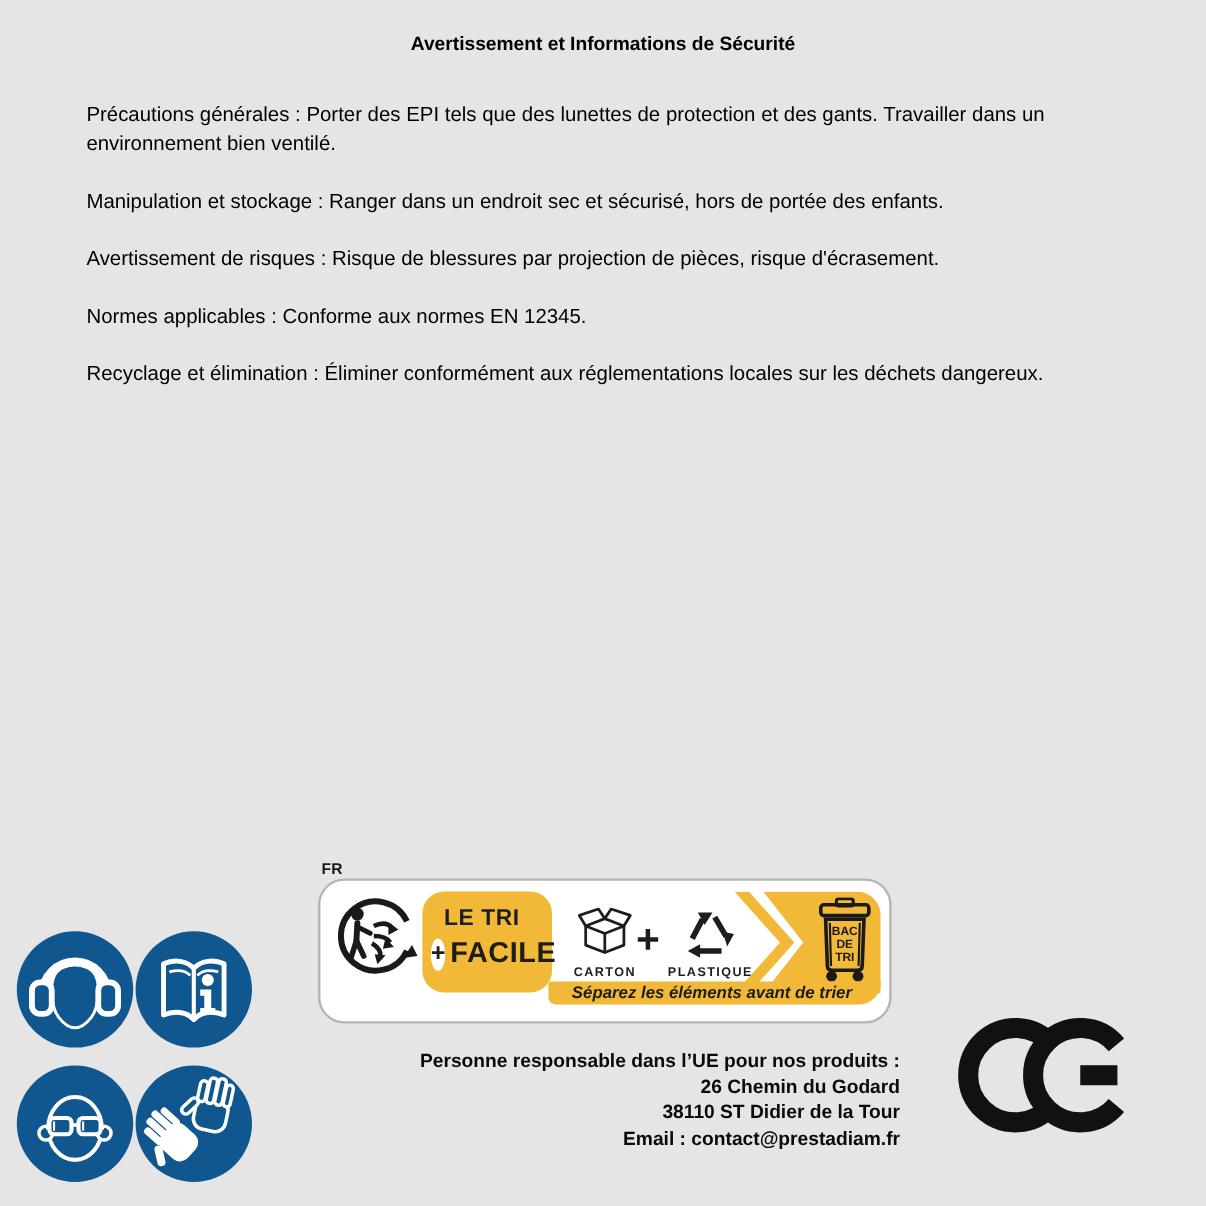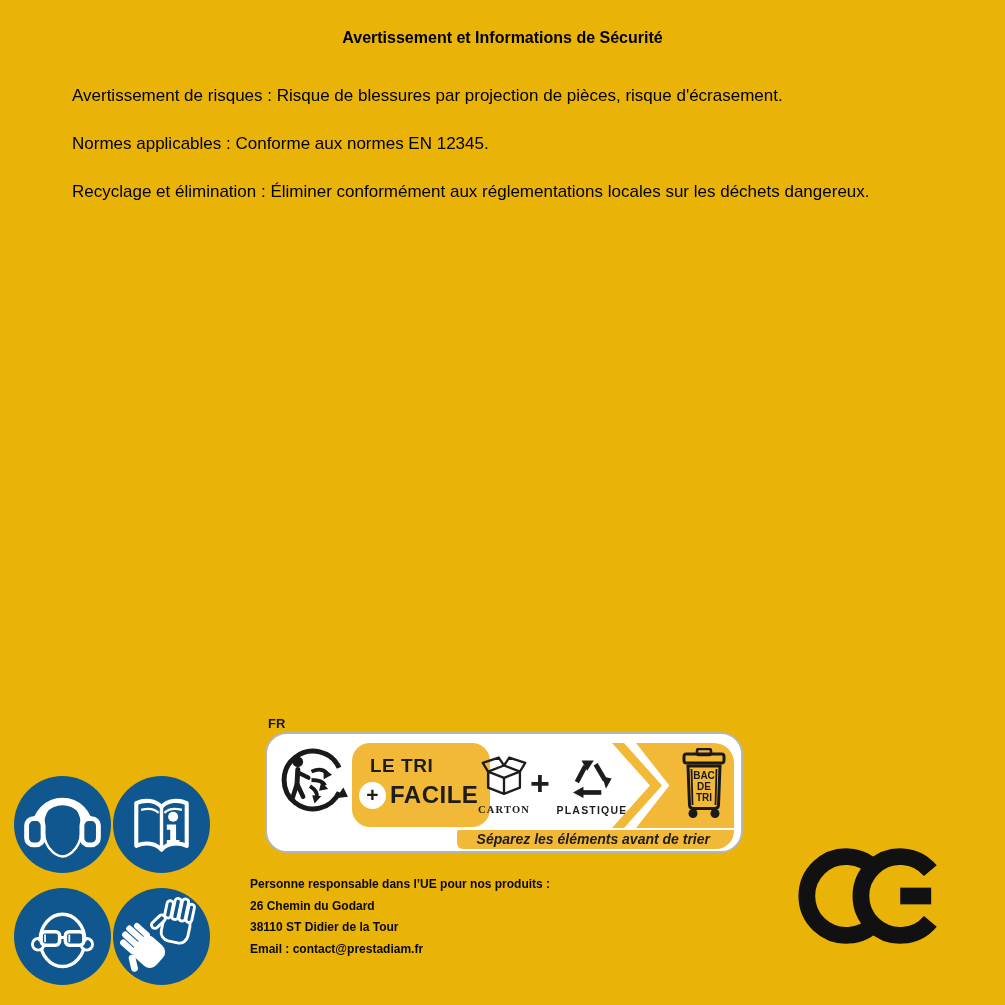--- a/index.html
+++ b/index.html
@@ -1,68 +1,70 @@
 <!DOCTYPE html>
 <html style="--tri-yellow: #F2B838; --tri-dark: #1D1D1B; --picto-blue: #10568F;"><head>
 <meta charset="utf-8">
 <style>
   html,body{margin:0;padding:0;background:#fff;}
-  .sheet{position:relative;width:1005px;height:1005px;background:#eab308;overflow:hidden;
+  .sheet{position:relative;width:1005px;height:1005px;background:#e5e5e5;overflow:hidden;
          font-family:"Liberation Sans",sans-serif;color:#000;}
   
   .doc-title{position:absolute;top:29px;left:0;width:100%;text-align:center;
              font-size:16px;font-weight:bold;}
   .body-text{position:absolute;top:84px;left:72px;width:890px;font-size:17px;line-height:24px;}
   .body-text p{margin:0 0 24px 0;}
   
   .picto{position:absolute;width:97px;height:97px;border-radius:50%;background:var(--picto-blue,#10568F);}
   .picto svg{position:absolute;left:0;top:0;width:100%;height:100%;}
   
   .fr-tag{position:absolute;left:268px;top:716px;font-size:13px;font-weight:bold;color:#1a1a1a;text-align:center;}
   .infotri{position:absolute;left:265px;top:732px;width:474px;height:117px;background:#fff;
            border:2px solid #b5b5b5;border-radius:22px;}
   .infotri *{box-sizing:border-box;}
   .triman{position:absolute;left:8px;top:8px;width:76px;height:76px;color:#1a1a1a;}
-  .bubble{position:absolute;left:85px;top:9px;width:138px;height:84px;
+  .bubble{position:absolute;left:85px;top:9px;width:108px;height:84px;
           background:var(--tri-yellow,#F2B838);border-radius:18px;color:var(--tri-dark,#1D1D1B);}
   .bubble .l1{margin:12px 0 0 18px;font-size:19px;font-weight:bold;letter-spacing:.5px;}
   .bubble .l2{display:flex;align-items:center;gap:4px;margin:4px 0 0 7px;}
   .plus-circle{width:27px;height:27px;border-radius:50%;background:#fff;color:var(--tri-dark,#1D1D1B);
                font-weight:bold;font-size:21px;line-height:26px;text-align:center;}
   .bubble .l2 .word{font-size:24px;font-weight:bold;letter-spacing:.5px;}
   .mat-icon{position:absolute;color:var(--tri-dark,#1D1D1B);}
   .mat-label{position:absolute;top:70px;font-size:10.5px;font-weight:bold;letter-spacing:1.2px;
              text-align:center;color:var(--tri-dark,#1D1D1B);}
   .mid-plus{position:absolute;left:256px;top:30px;width:34px;text-align:center;
             font-size:34px;font-weight:bold;color:var(--tri-dark,#1D1D1B);}
   .chev-stripe{position:absolute;left:345px;top:9px;width:50px;height:85px;background:var(--tri-yellow,#F2B838);
                clip-path:polygon(0 0,24% 0,100% 50%,24% 100%,0 100%,76% 50%);}
   .bin-block{position:absolute;left:369px;top:9px;width:98px;height:85px;background:var(--tri-yellow,#F2B838);
              border-radius:0 20px 0 0;clip-path:polygon(0 0,100% 0,100% 100%,0 100%,34% 50%);}
   .bin-icon{position:absolute;left:414px;top:14px;width:46px;height:72px;color:#1a1a1a;}
-  .tagline-strip{position:absolute;left:190px;top:96px;width:277px;height:19px;
+  .tagline-strip{position:absolute;left:190px;top:84px;width:277px;height:19px;
                  background:var(--tri-yellow,#F2B838);border-radius:2px 0 18px 6px;}
   .tagline{position:absolute;left:0;top:0;width:100%;height:19px;line-height:18px;
            text-align:right;padding-right:24px;font-size:14px;font-style:italic;font-weight:600;
            color:var(--tri-dark,#1D1D1B);}
   
-  .responsible{position:absolute;left:250px;top:874px;width:500px;text-align:left;
-               font-size:12px;font-weight:bold;line-height:21.5px;color:#0a0a0a;}
+  .responsible{position:absolute;left:250px;top:874px;width:500px;text-align:right;
+               font-size:16px;font-weight:bold;line-height:21.5px;color:#0a0a0a;}
   
   .ce{position:absolute;left:797px;top:846px;width:145px;height:100px;color:#111;}
   svg text{font-family:"Liberation Sans",sans-serif;}
 </style>
 </head>
 <body>
 
 <div class="sheet">
 
   <div class="doc-title">Avertissement et Informations de Sécurité</div>
 
   <div class="body-text">
+    <p>Précautions générales : Porter des EPI tels que des lunettes de protection et des gants. Travailler dans un environnement bien ventilé.</p>
+    <p>Manipulation et stockage : Ranger dans un endroit sec et sécurisé, hors de portée des enfants.</p>
     <p>Avertissement de risques : Risque de blessures par projection de pièces, risque d'écrasement.</p>
     <p>Normes applicables : Conforme aux normes EN 12345.</p>
     <p>Recyclage et élimination : Éliminer conformément aux réglementations locales sur les déchets dangereux.</p>
   </div>
 
   <div class="picto" style="left:14px;top:776px;">
     <svg viewBox="0 0 100 100">
       <path d="M 23 54 A 27 27 0 0 1 77 54" fill="none" stroke="#fff" stroke-width="9"></path>
       <path d="M 30 50 Q 30 35 40 31 Q 50 27 60 31 Q 70 35 70 50 Q 70 66 64 74 Q 57 83 50 83 Q 43 83 36 74 Q 30 66 30 50 Z" fill="var(--picto-blue,#10568F)" stroke="#fff" stroke-width="2.5"></path>
       <rect x="13" y="44" width="17" height="27" rx="7" fill="var(--picto-blue,#10568F)" stroke="#fff" stroke-width="5"></rect>
@@ -143,21 +145,21 @@
 
     <svg class="mat-icon" style="left:208px;top:20px;width:58px;height:46px;" viewBox="0 0 60 52">
       <g fill="none" stroke="currentColor" stroke-width="2.6" stroke-linejoin="round">
         <path d="M 12 20 L 30 27 L 48 20 L 48 38 L 30 45 L 12 38 Z"></path>
         <path d="M 30 27 L 30 45"></path>
         <path d="M 12 20 L 6 10 L 24 4 L 30 13"></path>
         <path d="M 48 20 L 54 10 L 36 4 L 30 13"></path>
         <path d="M 12 20 L 30 13 L 48 20"></path>
       </g>
     </svg>
-    <div class="mat-label" style="left:196px;width:82px;font-family:Liberation Serif, serif;">CARTON</div>
+    <div class="mat-label" style="left:196px;width:82px;">CARTON</div>
 
     <div class="mid-plus">+</div>
 
     <svg class="mat-icon" style="left:296px;top:19px;width:54px;height:47px;" viewBox="0 0 56 50">
       <g stroke="currentColor" stroke-width="5" fill="none">
         <path d="M 14 31 L 23 14"></path>
         <path d="M 34 12 L 44 29"></path>
         <path d="M 40 42 L 17 42"></path>
       </g>
       <polygon points="19,8 32,8 25,19" fill="currentColor"></polygon>

